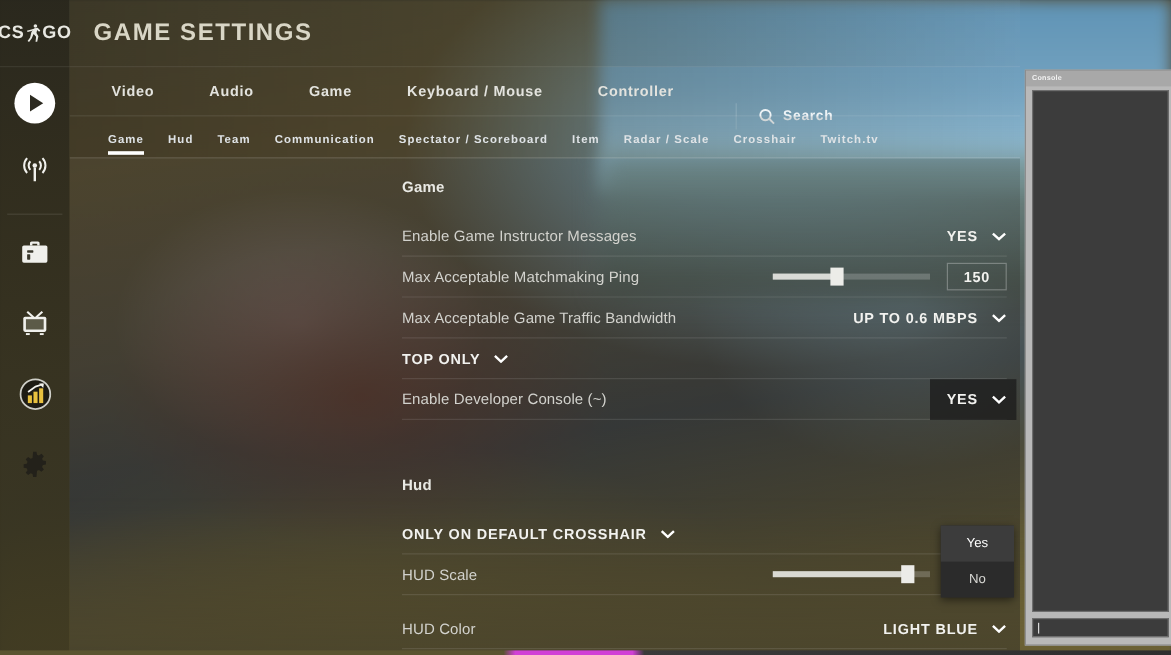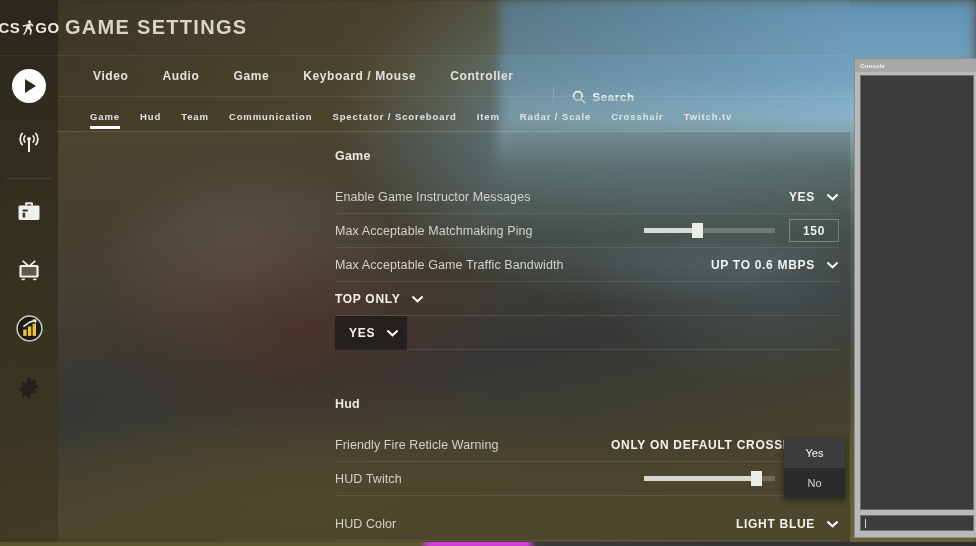--- a/index.html
+++ b/index.html
@@ -77,31 +77,31 @@
     border-top: 7px solid transparent; border-bottom: 7px solid transparent;
   }
 
   
   #panel {
     position: absolute; left: 58px; top: 0; width: 792px; height: 546px;
     z-index: 15;
   }
   #title-bar {
     height: 56px; display: flex; align-items: center;
-    padding-left: 7px;
+    padding-left: 20px;
     background: linear-gradient(90deg, rgba(48,44,30,.55), rgba(70,66,44,.35) 55%, rgba(120,155,180,.18));
     border-bottom: 1px solid rgba(255,255,255,.07);
   }
   #title-bar h1 {
     font-size: 20px; font-weight: 700; letter-spacing: 1.3px;
     color: #d9d6c6;
   }
 
   #maintabs {
-    height: 41px; display: flex; align-items: center; gap: 0;
+    height: 41px; display: flex; align-items: center; gap: 12px;
     padding-left: 18px;
     background: linear-gradient(90deg, rgba(42,38,26,.42), rgba(66,62,42,.28) 50%, rgba(120,160,190,.12));
     border-bottom: 1px solid rgba(255,255,255,.09);
   }
   .mtab {
     font-size: 12px; font-weight: 700; letter-spacing: .6px;
     color: #e3e3de; padding: 0 17px; cursor: pointer; white-space: nowrap;
   }
   #search-wrap {
     display: flex; align-items: center; gap: 7px;
@@ -369,46 +369,46 @@
         <span class="val">TOP ONLY</span>
         <span class="chev">
           <svg width="13" height="8" viewBox="0 0 13 8" fill="none" stroke="#ffffff" stroke-width="2">
               <path d="M1.4 1.6 6.5 6.3 11.6 1.6"></path>
             </svg>
         </span>
       </span>
     </div>
 
     <div class="row" style="top:184px">
+      <span class="lbl">Enable Developer Console (~)</span>
       <span class="ctl dd-hl">
         <span class="val">YES</span>
         <span class="chev">
           <svg width="13" height="8" viewBox="0 0 13 8" fill="none" stroke="#ffffff" stroke-width="2">
               <path d="M1.4 1.6 6.5 6.3 11.6 1.6"></path>
             </svg>
         </span>
       </span>
     </div>
 
     <div class="sec-head" style="top:265px">Hud</div>
 
     <div class="row" style="top:296px">
-      <span class="lbl">Friendly Fire Reticle Warning</span>
       <span class="ctl">
         <span class="val">ONLY ON DEFAULT CROSSHAIR</span>
         <span class="chev">
           <svg width="13" height="8" viewBox="0 0 13 8" fill="none" stroke="#ffffff" stroke-width="2">
               <path d="M1.4 1.6 6.5 6.3 11.6 1.6"></path>
             </svg>
         </span>
       </span>
     </div>
 
     <div class="row" style="top:330px">
-      <span class="lbl">HUD Twitch</span>
+      <span class="lbl">HUD Scale</span>
       <span class="ctl">
         <span class="slider">
           <span class="strack"></span>
           <span class="sfill" style="width:85%"></span>
           <span class="sknob" style="left:81.5%"></span>
         </span>
         <span class="numbox">0.90</span>
       </span>
     </div>
 

